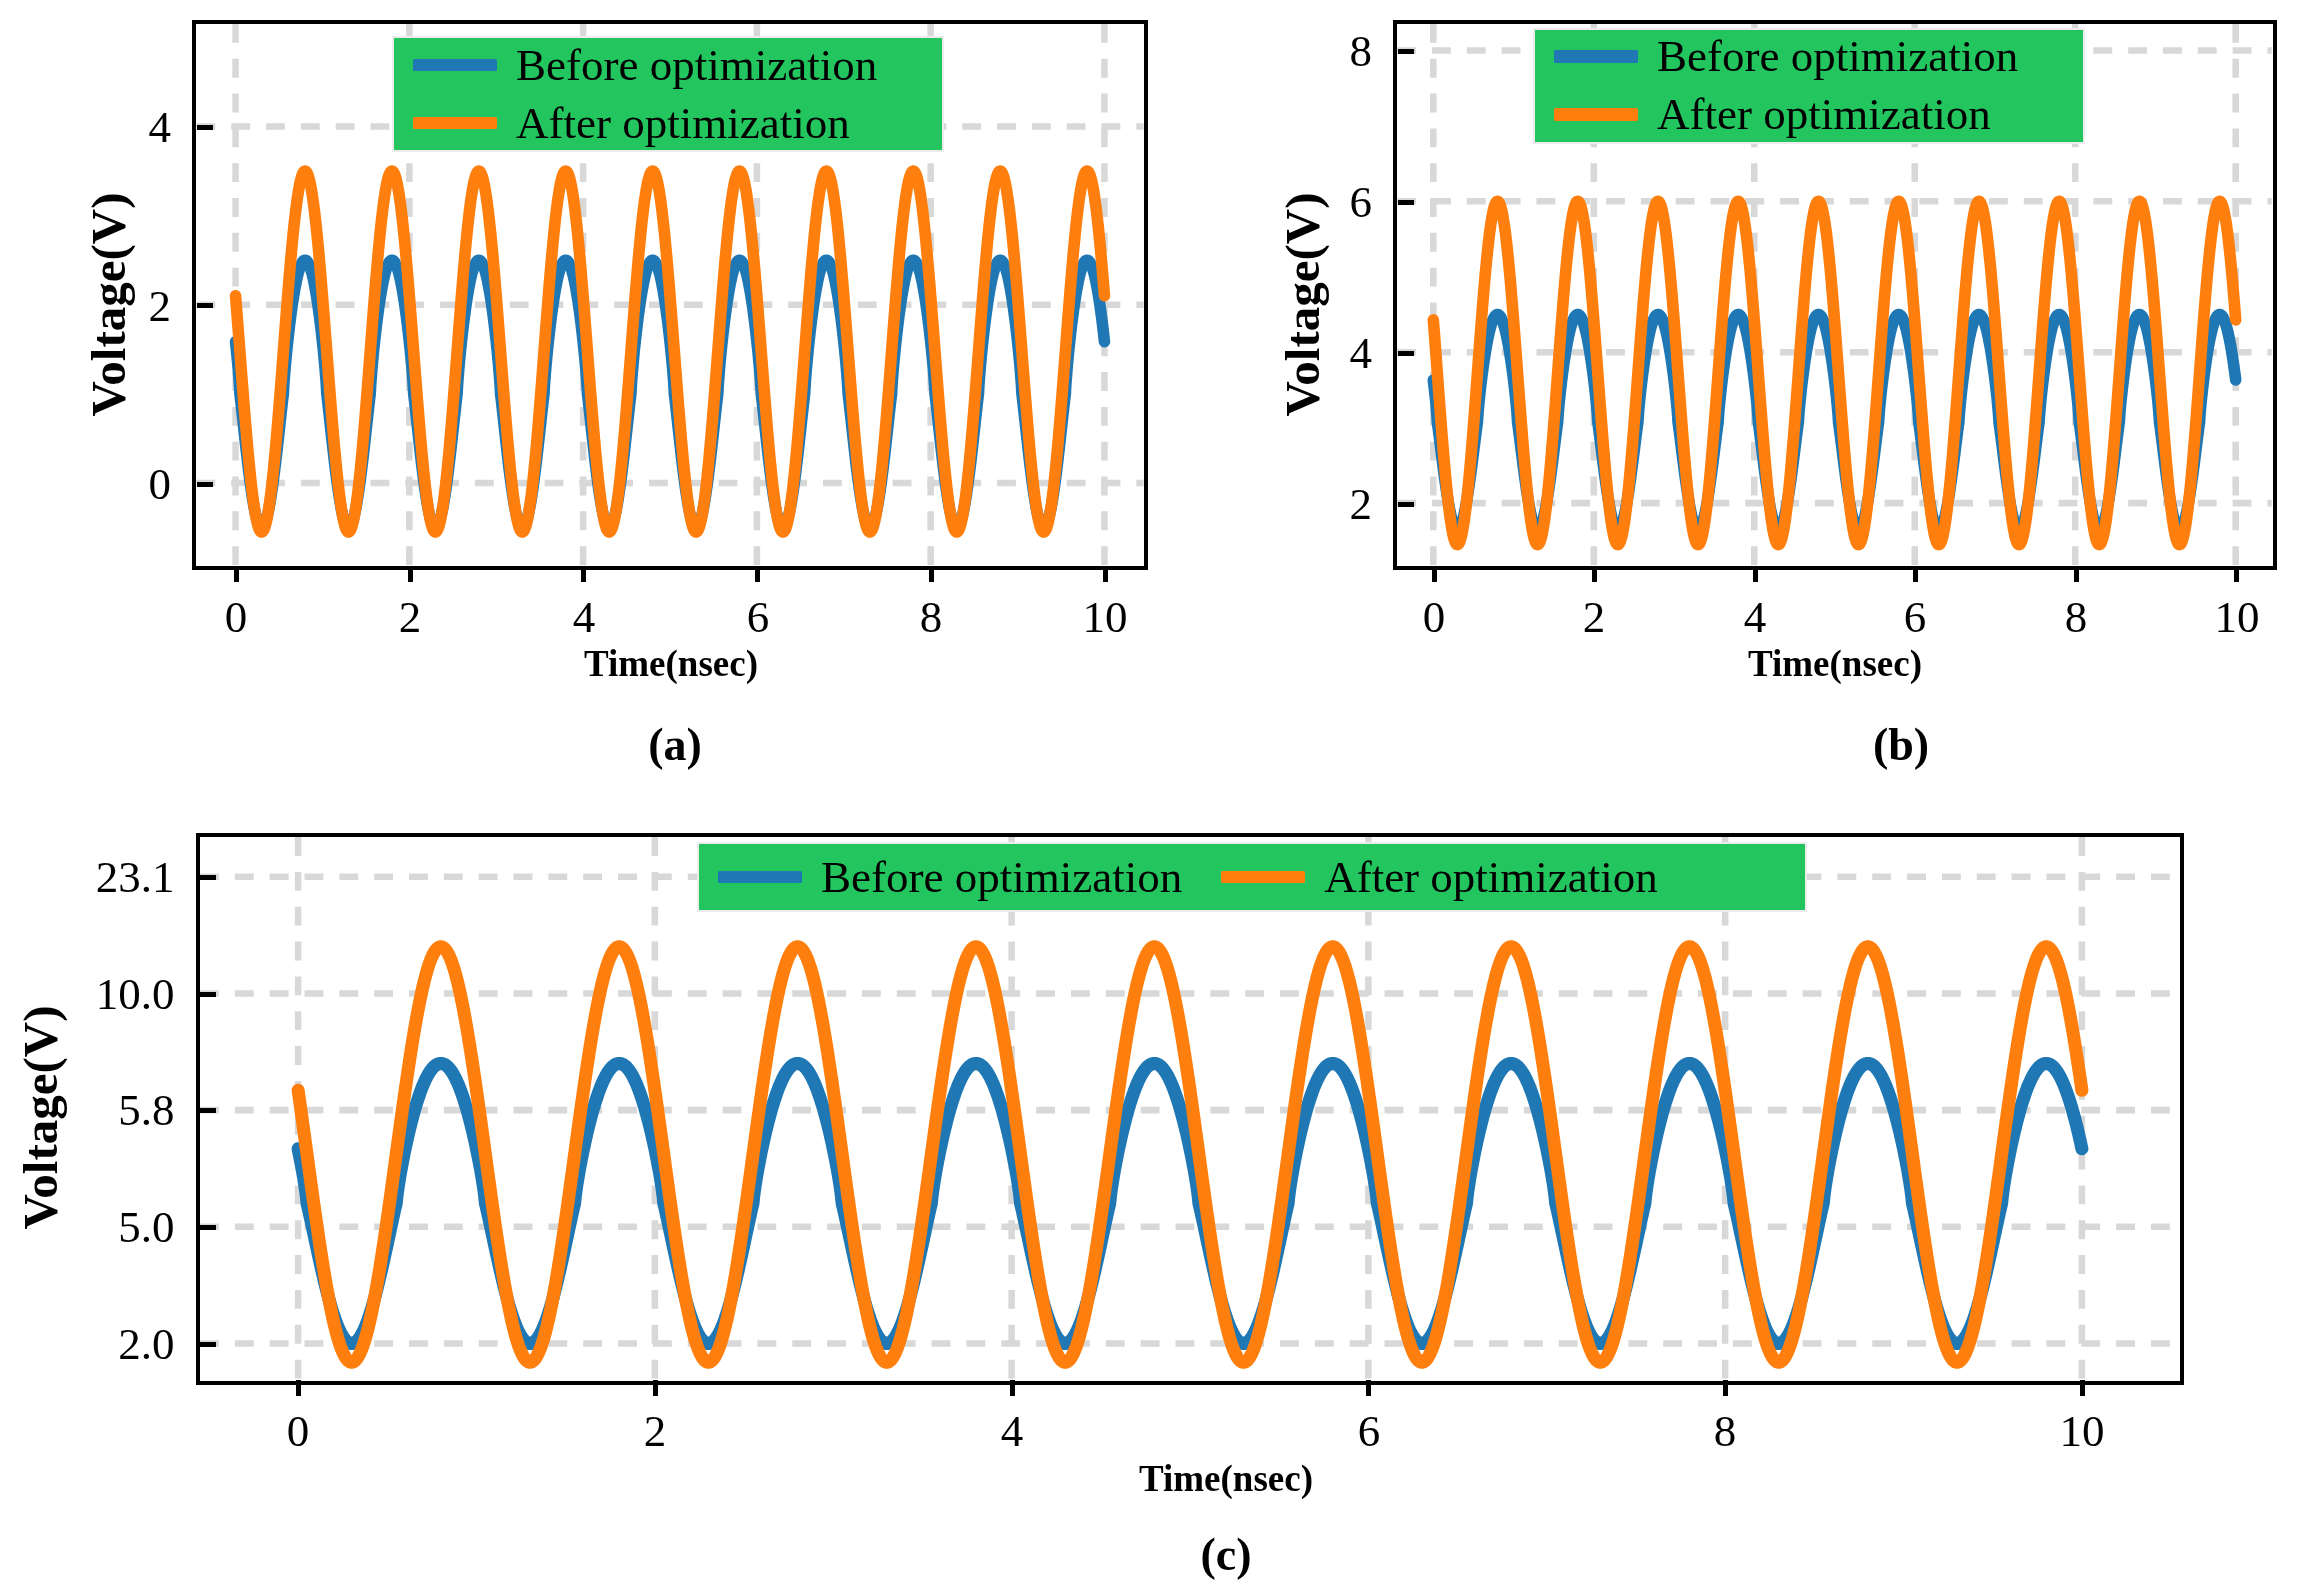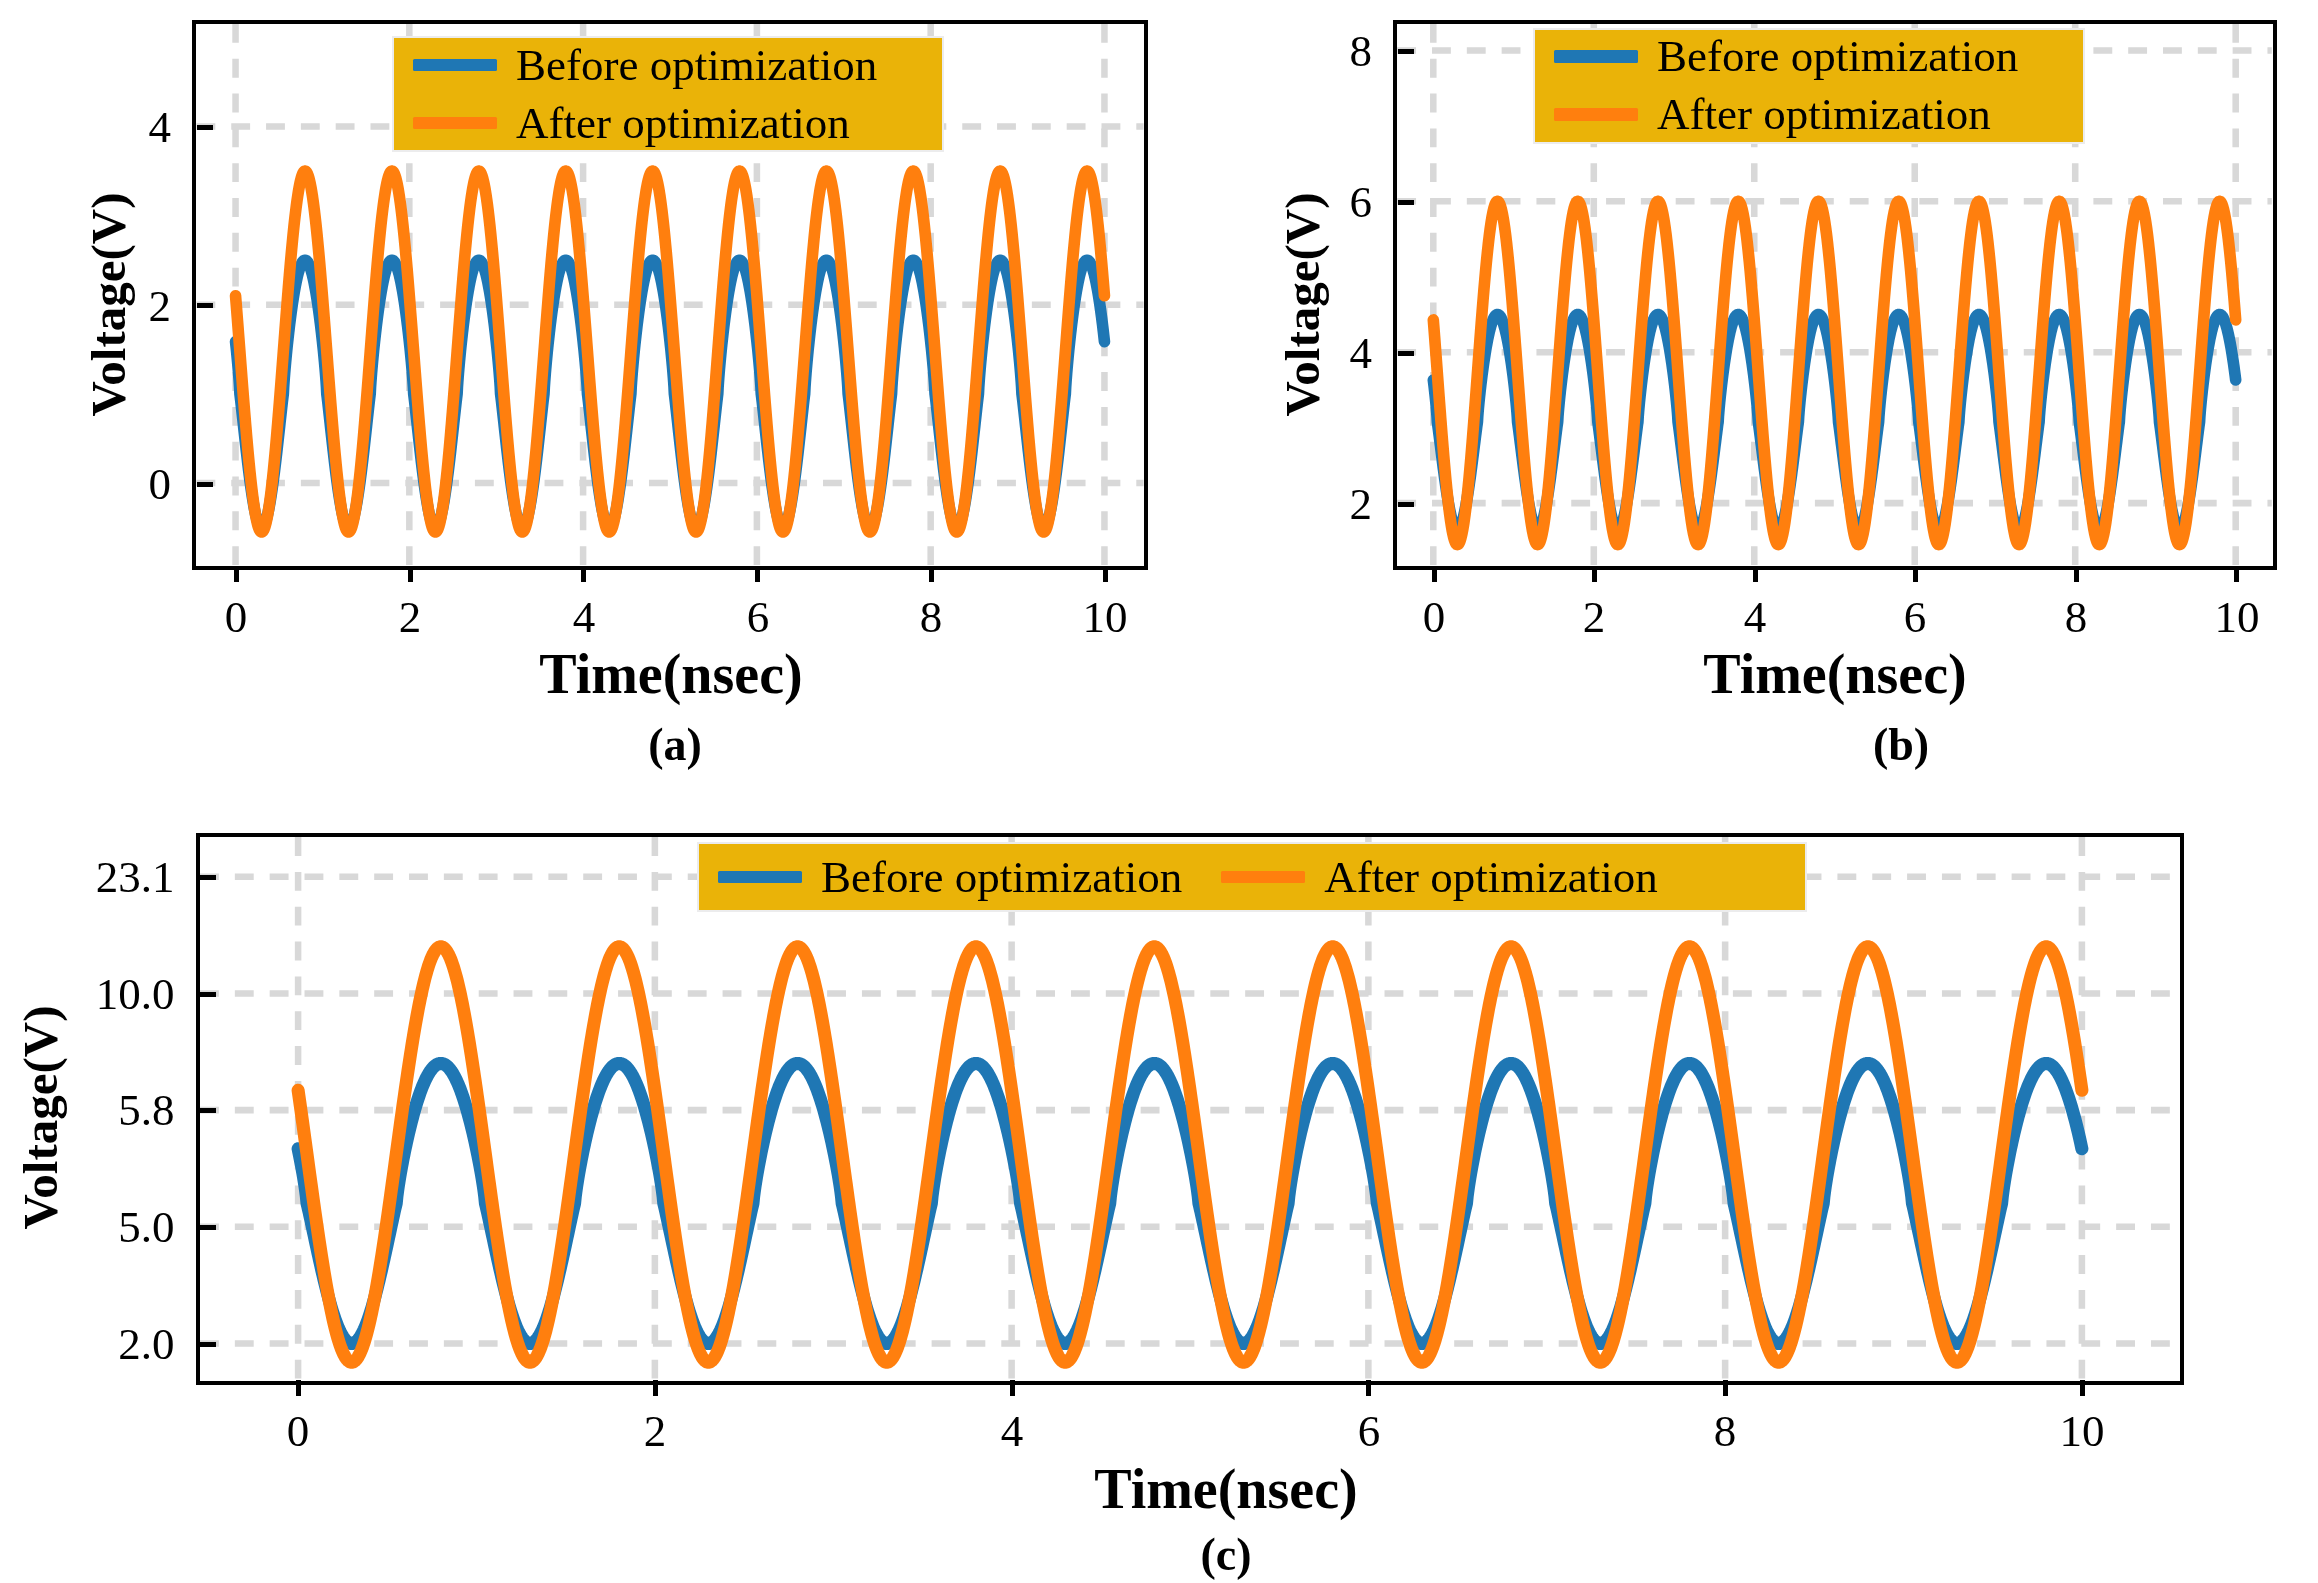--- a/index.html
+++ b/index.html
@@ -20,33 +20,33 @@
   .xtick{position:absolute;text-align:center;font-size:45px;line-height:1;
          font-family:"Liberation Serif",serif;color:#000;white-space:nowrap;
          transform:translateX(-50%);}
 
   
   .tickmark{position:absolute;background:#000;}
   .tm-y{width:16px;height:5.1px;}
   .tm-x{height:16px;width:5.1px;}
 
   
-  .xlabel{position:absolute;text-align:center;font-size:56px;font-weight:bold;
+  .xlabel{position:absolute;text-align:center;font-size:37px;font-weight:bold;
           font-family:"Liberation Serif",serif;white-space:nowrap;
           transform:translateX(-50%);}
   .ylabel{position:absolute;font-size:49px;font-weight:bold;
           font-family:"Liberation Serif",serif;white-space:nowrap;
           transform-origin:center center;}
 
   
   .caption{position:absolute;text-align:center;font-size:46px;font-weight:bold;
            font-family:"Liberation Serif",serif;transform:translateX(-50%);}
 
   
-  .legend{position:absolute;background:#eab308;border:2.2px solid #ececed;
+  .legend{position:absolute;background:#22c55e;border:2.2px solid #ececed;
           box-sizing:border-box;display:flex;padding:10.2px 19px;}
   .legend.vert{flex-direction:column;justify-content:center;gap:13px;}
   .legend.horiz{flex-direction:row;align-items:center;gap:39px;}
   .legrow{display:flex;align-items:center;gap:19px;}
   .legswatch{display:block;width:84px;height:12.3px;border-radius:1.5px;flex:none;}
   .legtext{font-size:45px;line-height:1;font-family:"Liberation Serif",serif;
            white-space:nowrap;color:#000;}
 </style>
 </head>
 <body>

